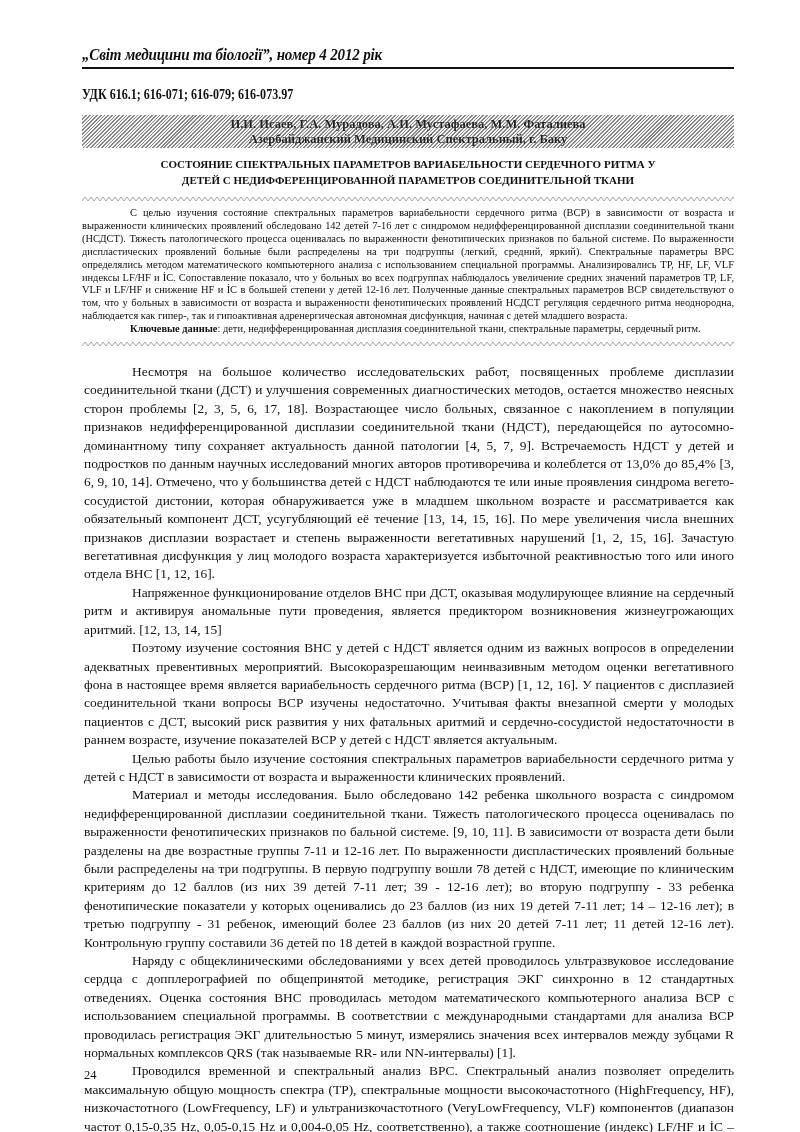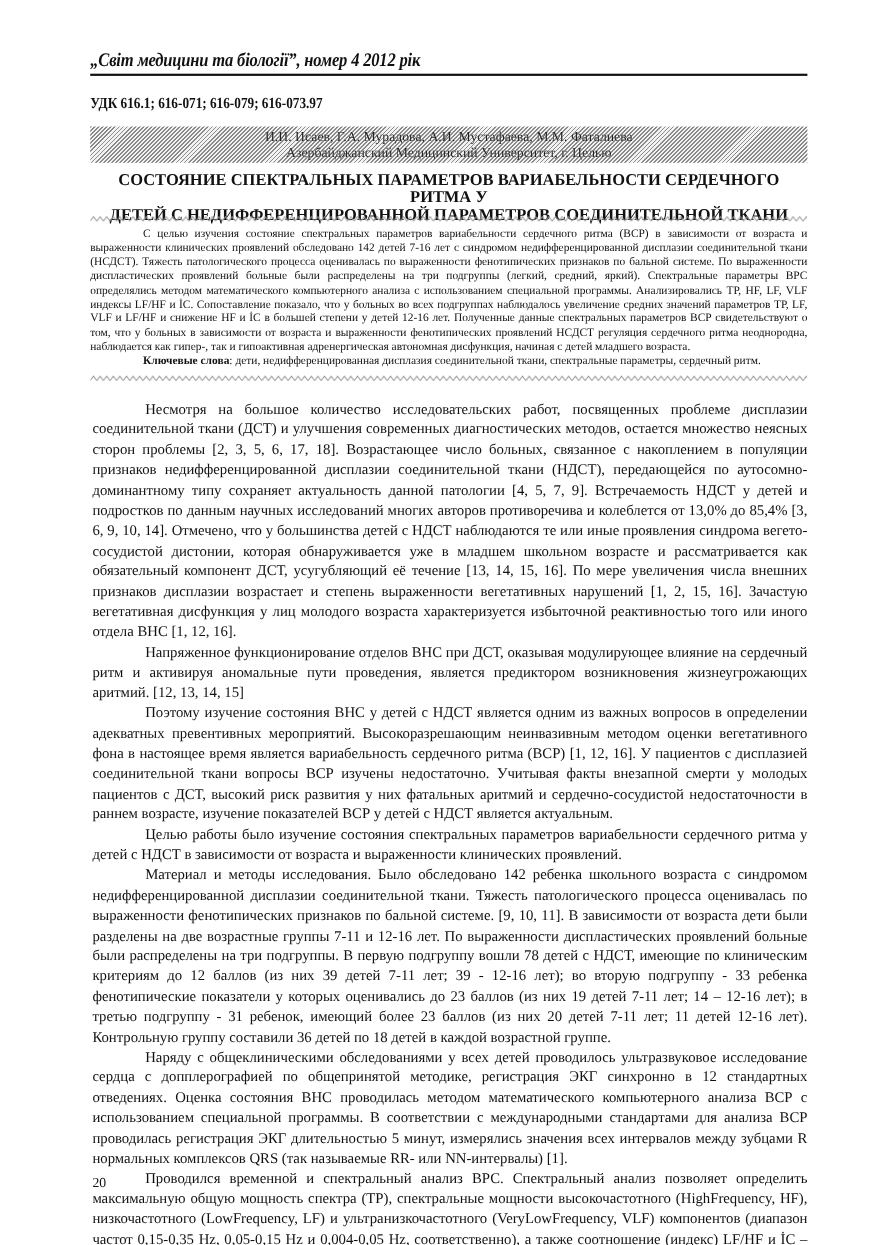--- a/index.html
+++ b/index.html
@@ -11,26 +11,26 @@
     font-style: italic; font-weight: bold; font-size: 17.5px; letter-spacing: -0.2px;
     transform: scaleX(0.86); transform-origin: left center; white-space: nowrap; }
   .header-rule { position: absolute; top: 67px; left: 0; width: 652px; height: 2px; background: #111; }
 
   .udk { position: absolute; top: 87px; left: 0; font-weight: bold; font-size: 14px;
     transform: scaleX(0.86); transform-origin: left center; white-space: nowrap; }
 
   .authors-banner { position: absolute; top: 115px; left: 0; width: 652px; height: 33px;
     background: repeating-linear-gradient(135deg, #8a8a8a 0 1.2px, #f2f2f2 1.2px 2.6px);
     text-align: center; }
-  .authors-banner .line { font-weight: normal; font-size: 12.5px; line-height: 15px; color: #222;
+  .authors-banner .line { font-weight: bold; font-size: 12.5px; line-height: 15px; color: #222;
     text-shadow: 0 0 1px #fff; }
   .authors-banner .line1 { padding-top: 2px; }
 
   .title { position: absolute; top: 156px; left: 0; width: 652px; text-align: center;
-    font-weight: bold; font-size: 15px; line-height: 16px; }
+    font-weight: bold; font-size: 11px; line-height: 16px; }
 
   .wavy { position: absolute; left: 0; width: 652px; height: 6px; overflow: hidden; }
   .wavy svg { display: block; }
   .wavy-top { top: 196px; }
   .wavy-bottom { top: 341px; }
 
   .abstract { position: absolute; top: 207px; left: 0; width: 652px;
     font-size: 10.4px; line-height: 12.9px; text-align: justify; }
   .abstract p { margin: 0; text-indent: 48px; }
   .keywords { margin: 0; text-indent: 48px; font-size: 10.4px; line-height: 12.9px; }
@@ -48,42 +48,42 @@
 
 <div class="page">
 
   <div class="journal-header">„Світ медицини та біології”, номер 4 2012 рік</div>
   <div class="header-rule"></div>
 
   <div class="udk">УДК 616.1; 616-071; 616-079; 616-073.97</div>
 
   <div class="authors-banner">
     <div class="line line1">И.И. Исаев,  Г.А. Мурадова,  А.И. Мустафаева,  М.М. Фаталиева</div>
-    <div class="line">Азербайджанский Медицинский Университет, г. Целью</div>
+    <div class="line">Азербайджанский Медицинский Спектральный, г. Баку</div>
   </div>
 
   <div class="title">
     <div>СОСТОЯНИЕ СПЕКТРАЛЬНЫХ ПАРАМЕТРОВ ВАРИАБЕЛЬНОСТИ СЕРДЕЧНОГО РИТМА У</div>
     <div>ДЕТЕЙ С  НЕДИФФЕРЕНЦИРОВАННОЙ ПАРАМЕТРОВ СОЕДИНИТЕЛЬНОЙ ТКАНИ</div>
   </div>
 
   <div class="wavy wavy-top">
     <svg width="652" height="6" xmlns="http://www.w3.org/2000/svg">
       <defs>
         <pattern id="zz1" width="6" height="6" patternUnits="userSpaceOnUse">
           <polyline points="0,5 3,1 6,5" fill="none" stroke="#9a9a9a" stroke-width="0.9"></polyline>
         </pattern>
       </defs>
       <rect width="652" height="6" fill="url(#zz1)"></rect>
     </svg>
   </div>
 
   <div class="abstract">
     <p>С целью изучения состояние спектральных параметров вариабельности сердечного ритма (ВСР) в зависимости от возраста и выраженности клинических проявлений обследовано 142 детей 7-16 лет с синдромом недифференцированной дисплазии соединительной ткани (НСДСТ). Тяжесть патологического процесса оценивалась по выраженности фенотипических признаков по бальной системе. По выраженности диспластических проявлений больные были распределены на три подгруппы (легкий, средний, яркий). Спектральные параметры ВРС определялись методом математического компьютерного анализа  с использованием специальной программы. Анализировались ТР, HF, LF, VLF индексы LF/HF и  İC. Сопоставление показало, что у больных во всех подгруппах наблюдалось увеличение средних значений параметров ТР, LF, VLF и  LF/HF и снижение  HF и İC в большей степени у детей 12-16 лет. Полученные данные спектральных параметров ВСР свидетельствуют о том, что у больных в зависимости от возраста и выраженности фенотипических проявлений  НСДСТ регуляция сердечного ритма неоднородна, наблюдается как гипер-, так и гипоактивная адренергическая автономная дисфункция, начиная с детей младшего  возраста.</p>
-    <p class="keywords"><b>Ключевые слова</b><span>: дети, недифференцированная дисплазия соединительной ткани, спектральные параметры, сердечный ритм.</span></p>
+    <p class="keywords"><b>Ключевые данные</b><span>: дети, недифференцированная дисплазия соединительной ткани, спектральные параметры, сердечный ритм.</span></p>
   </div>
 
   <div class="wavy wavy-bottom">
     <svg width="652" height="6" xmlns="http://www.w3.org/2000/svg">
       <defs>
         <pattern id="zz2" width="6" height="6" patternUnits="userSpaceOnUse">
           <polyline points="0,5 3,1 6,5" fill="none" stroke="#9a9a9a" stroke-width="0.9"></polyline>
         </pattern>
       </defs>
       <rect width="652" height="6" fill="url(#zz2)"></rect>
@@ -93,14 +93,14 @@
   <div class="body-text">
     <p>Несмотря на большое количество исследовательских работ, посвященных проблеме дисплазии соединительной ткани (ДСТ) и улучшения современных диагностических методов, остается множество неясных сторон проблемы [2, 3, 5, 6, 17, 18]. Возрастающее число больных, связанное с накоплением в популяции признаков недифференцированной дисплазии соединительной ткани (НДСТ), передающейся по аутосомно-доминантному типу сохраняет актуальность данной патологии [4, 5, 7, 9]. Встречаемость НДСТ у детей и подростков по данным научных исследований многих авторов противоречива и колеблется от 13,0% до 85,4% [3, 6, 9, 10, 14]. Отмечено, что у большинства детей с НДСТ наблюдаются те или иные проявления синдрома вегето-сосудистой дистонии, которая обнаруживается уже в младшем школьном возрасте и рассматривается как обязательный компонент ДСТ, усугубляющий её течение [13, 14, 15, 16]. По мере увеличения числа внешних признаков дисплазии возрастает и степень выраженности вегетативных нарушений [1, 2, 15, 16]. Зачастую вегетативная дисфункция у лиц молодого возраста характеризуется избыточной реактивностью того или иного отдела ВНС [1, 12, 16].</p>
     <p>Напряженное функционирование отделов ВНС при ДСТ, оказывая модулирующее влияние на сердечный ритм и активируя аномальные пути проведения, является предиктором возникновения жизнеугрожающих аритмий. [12, 13, 14, 15]</p>
     <p>Поэтому изучение состояния ВНС у детей с НДСТ является одним из важных вопросов в определении адекватных превентивных мероприятий. Высокоразрешающим неинвазивным методом оценки вегетативного фона в настоящее время является вариабельность сердечного ритма (ВСР) [1, 12, 16]. У пациентов с дисплазией соединительной ткани вопросы ВСР изучены недостаточно. Учитывая факты внезапной смерти у молодых пациентов с ДСТ, высокий риск развития у них фатальных аритмий и сердечно-сосудистой недостаточности в раннем возрасте, изучение показателей ВСР у детей с НДСТ является актуальным.</p>
     <p><b>Целью</b><span> работы было изучение состояния спектральных параметров вариабельности сердечного ритма у детей с НДСТ в зависимости от возраста и выраженности клинических проявлений.</span></p>
     <p><b>Материал и методы исследования</b><span>. Было обследовано 142 ребенка школьного возраста с синдромом недифференцированной дисплазии соединительной ткани. Тяжесть патологического процесса оценивалась по выраженности фенотипических признаков по бальной системе. [9, 10, 11]. В зависимости от возраста дети были разделены на две возрастные группы 7-11 и 12-16 лет. По выраженности диспластических проявлений больные были распределены на три подгруппы. В первую подгруппу вошли 78 детей с НДСТ, имеющие по клиническим критериям до 12 баллов (из них 39 детей  7-11 лет; 39 - 12-16 лет); во вторую подгруппу - 33 ребенка фенотипические показатели у которых оценивались до 23 баллов (из них 19 детей 7-11 лет; 14 – 12-16 лет); в третью подгруппу - 31 ребенок,  имеющий более 23 баллов (из них 20 детей 7-11 лет; 11 детей 12-16 лет). Контрольную группу составили 36 детей по 18 детей в каждой возрастной группе.</span></p>
     <p>Наряду с общеклиническими обследованиями у всех детей проводилось ультразвуковое исследование сердца с допплерографией по общепринятой методике, регистрация ЭКГ синхронно в 12 стандартных отведениях. Оценка состояния ВНС проводилась методом математического компьютерного анализа ВСР с использованием специальной программы. В соответствии с международными стандартами  для анализа ВСР проводилась регистрация ЭКГ длительностью 5 минут, измерялись значения всех интервалов между зубцами R нормальных комплексов QRS (так называемые RR- или NN-интервалы) [1].</p>
     <p>Проводился временной и спектральный анализ ВРС. Спектральный анализ позволяет определить максимальную общую мощность спектра (ТР), спектральные мощности высокочастотного (HighFrequency, HF), низкочастотного (LowFrequency, LF) и ультранизкочастотного (VeryLowFrequency, VLF) компонентов (диапазон частот 0,15-0,35 Hz, 0,05-0,15 Hz и 0,004-0,05 Hz, соответственно), а также соотношение (индекс) LF/HF и  İC – индекс централизации. По мнению абсолютного большинства исследователей, HF характеризует тонус парасимпатического, а LF, индекс LF/HF и VLF - симпатического отдела вегетативной нервной системы [1].</p>
   </div>
 
-  <div class="page-number">20</div>
+  <div class="page-number">24</div>
 </div>
 
 </body></html>

